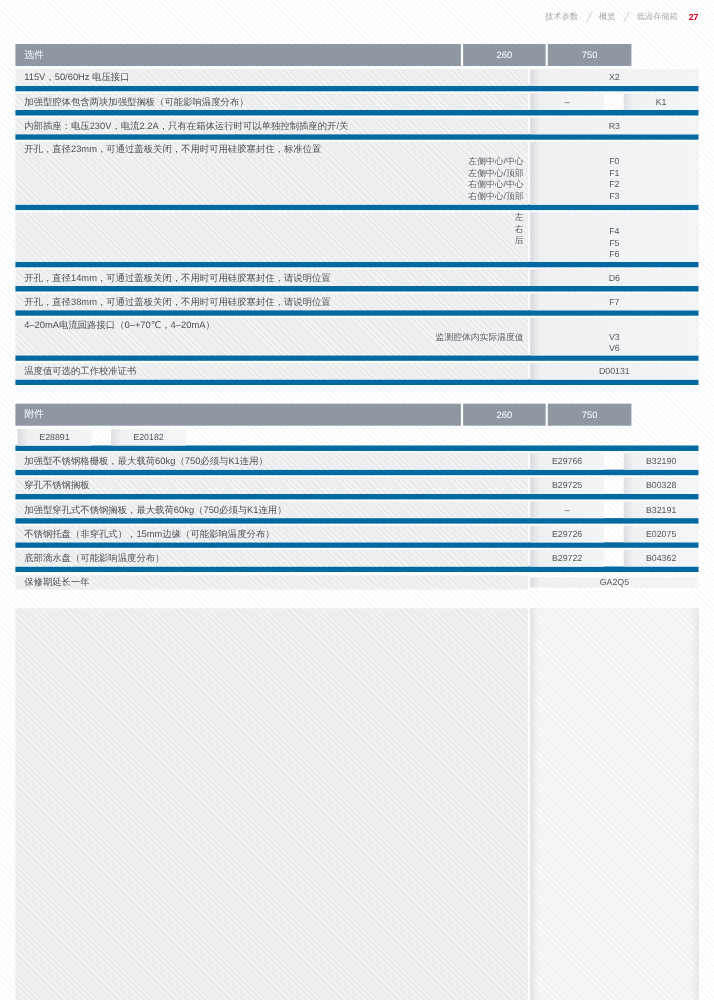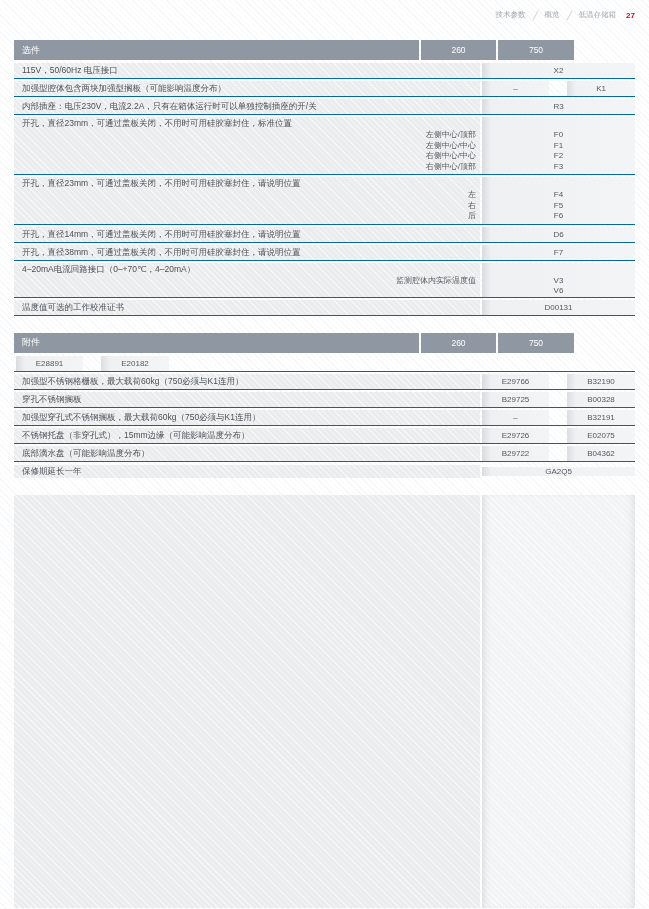--- a/index.html
+++ b/index.html
@@ -21,21 +21,21 @@
 
   .spec-table + .spec-table { margin-top:17px; }
 
   .thead { display:flex; height:20px; margin-bottom:3px; }
   .th-label { width:405px; background:#8e97a2; color:#fff; font-size:9px; font-weight:normal;
               display:flex; align-items:center; padding-left:8px; box-sizing:border-box; }
   .th-col { width:75px; margin-left:2px; background:#8e97a2; color:#fff; font-size:8.5px;
             display:flex; align-items:center; justify-content:center; }
   .th-col.c2 { width:76px; }
 
-  .t-row { display:flex; min-height:15px; border-bottom:1px solid #0369a1; margin-bottom:2px; }
+  .t-row { display:flex; min-height:15px; border-bottom:5px solid #0369a1; margin-bottom:2px; }
   .t-row.no-border { border-bottom:none; margin-bottom:16px;align-items:center; }
 
   .cell-label { width:466px; box-sizing:border-box; padding-left:8px;
     background-color:#ebecee;
     background-image:repeating-linear-gradient(45deg, rgba(255,255,255,.55) 0 1px, rgba(255,255,255,0) 1px 4px);
     font-size:8.5px; line-height:13px; }
   .cell-label.simple { display:flex; align-items:center; }
 
   .vals { width:153px; margin-left:2px; display:flex; }
   .vcell { box-sizing:border-box; font-size:8px; color:#54585d;
@@ -103,37 +103,36 @@
           <div class="cell-label simple">
             <span>内部插座：电压230V，电流2.2A，只有在箱体运行时可以单独控制插座的开/关</span>
           </div>
           <div class="vals">
             <div class="vcell span">R3</div>
           </div>
         </div>
         <div class="t-row group">
           <div class="cell-label">
             <div class="g-label">开孔，直径23mm，可通过盖板关闭，不用时可用硅胶塞封住，标准位置</div>
+            <div class="g-sub">左侧中心/中心</div>
             <div class="g-sub">左侧中心/顶部</div>
-            <div class="g-sub">左侧中心/中心</div>
             <div class="g-sub">右侧中心/中心</div>
             <div class="g-sub">右侧中心/顶部</div>
           </div>
           <div class="vals">
             <div class="vcell span gcol">
               <div class="g-val">F0</div>
               <div class="g-val">F1</div>
               <div class="g-val">F2</div>
               <div class="g-val">F3</div>
             </div>
           </div>
         </div>
         <div class="t-row group">
           <div class="cell-label">
-            <div class="g-label">开孔，直径23mm，可通过盖板关闭，不用时可用硅胶塞封住，请说明位置</div>
             <div class="g-sub">左</div>
             <div class="g-sub">右</div>
             <div class="g-sub">后</div>
           </div>
           <div class="vals">
             <div class="vcell span gcol">
               <div class="g-val">F4</div>
               <div class="g-val">F5</div>
               <div class="g-val">F6</div>
             </div>

